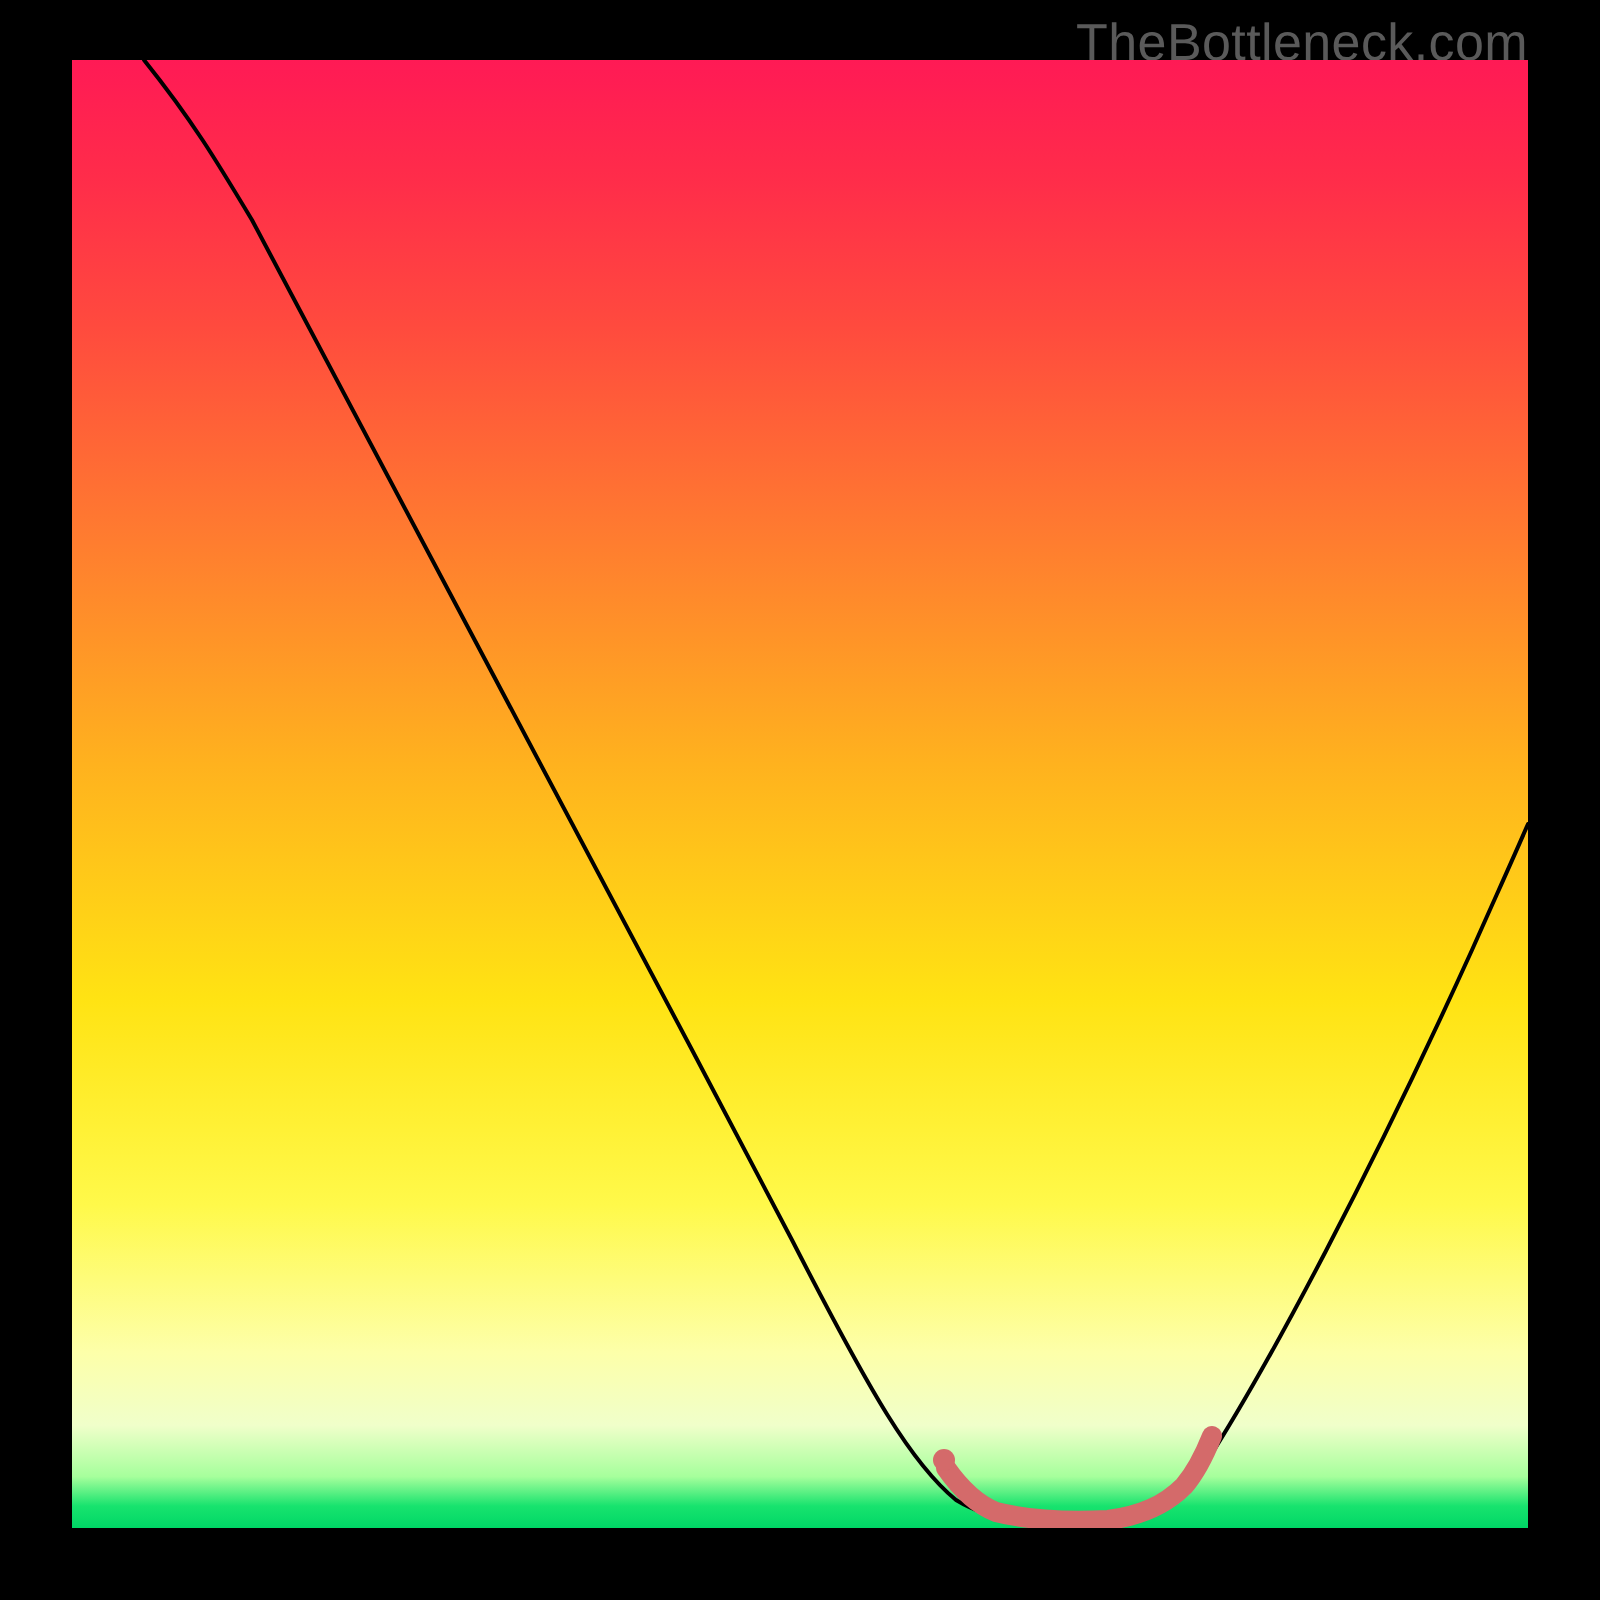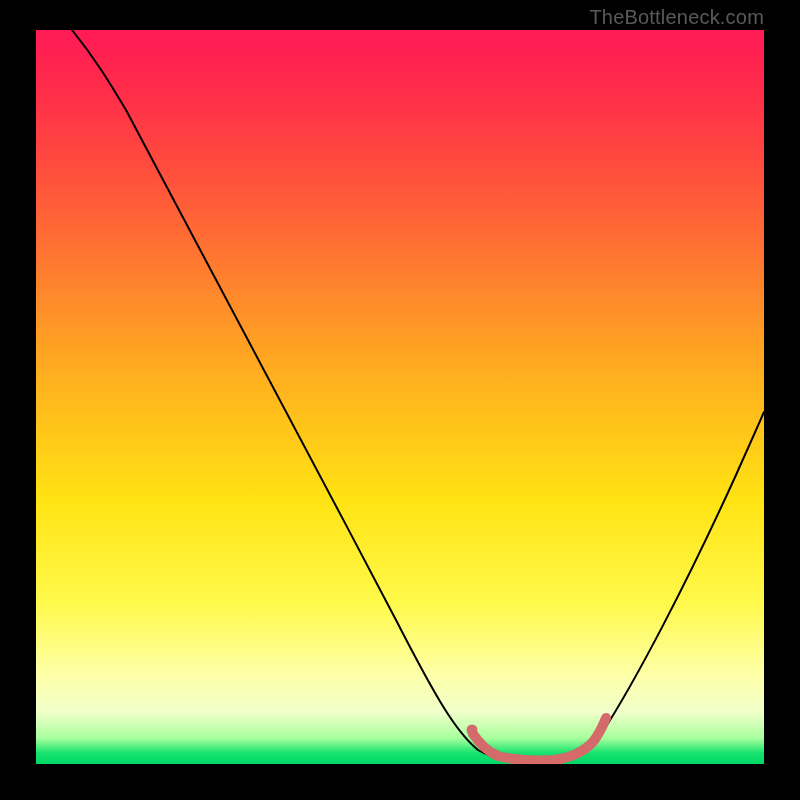--- a/index.html
+++ b/index.html
@@ -37,21 +37,21 @@
     left: 0;
     top: 0;
     width: 728px;
     height: 734px;
   }
   .watermark {
     position: absolute;
     top: 6px;
     right: 36px;
     font-family: Arial, Helvetica, sans-serif;
-    font-size: 20px;
+    font-size: 26px;
     color: #5a5a5a;
     letter-spacing: 0.2px;
   }
 </style>
 </head>
 <body>
 
 <div class="stage">
   <div class="watermark">TheBottleneck.com</div>
   <div class="plot">

